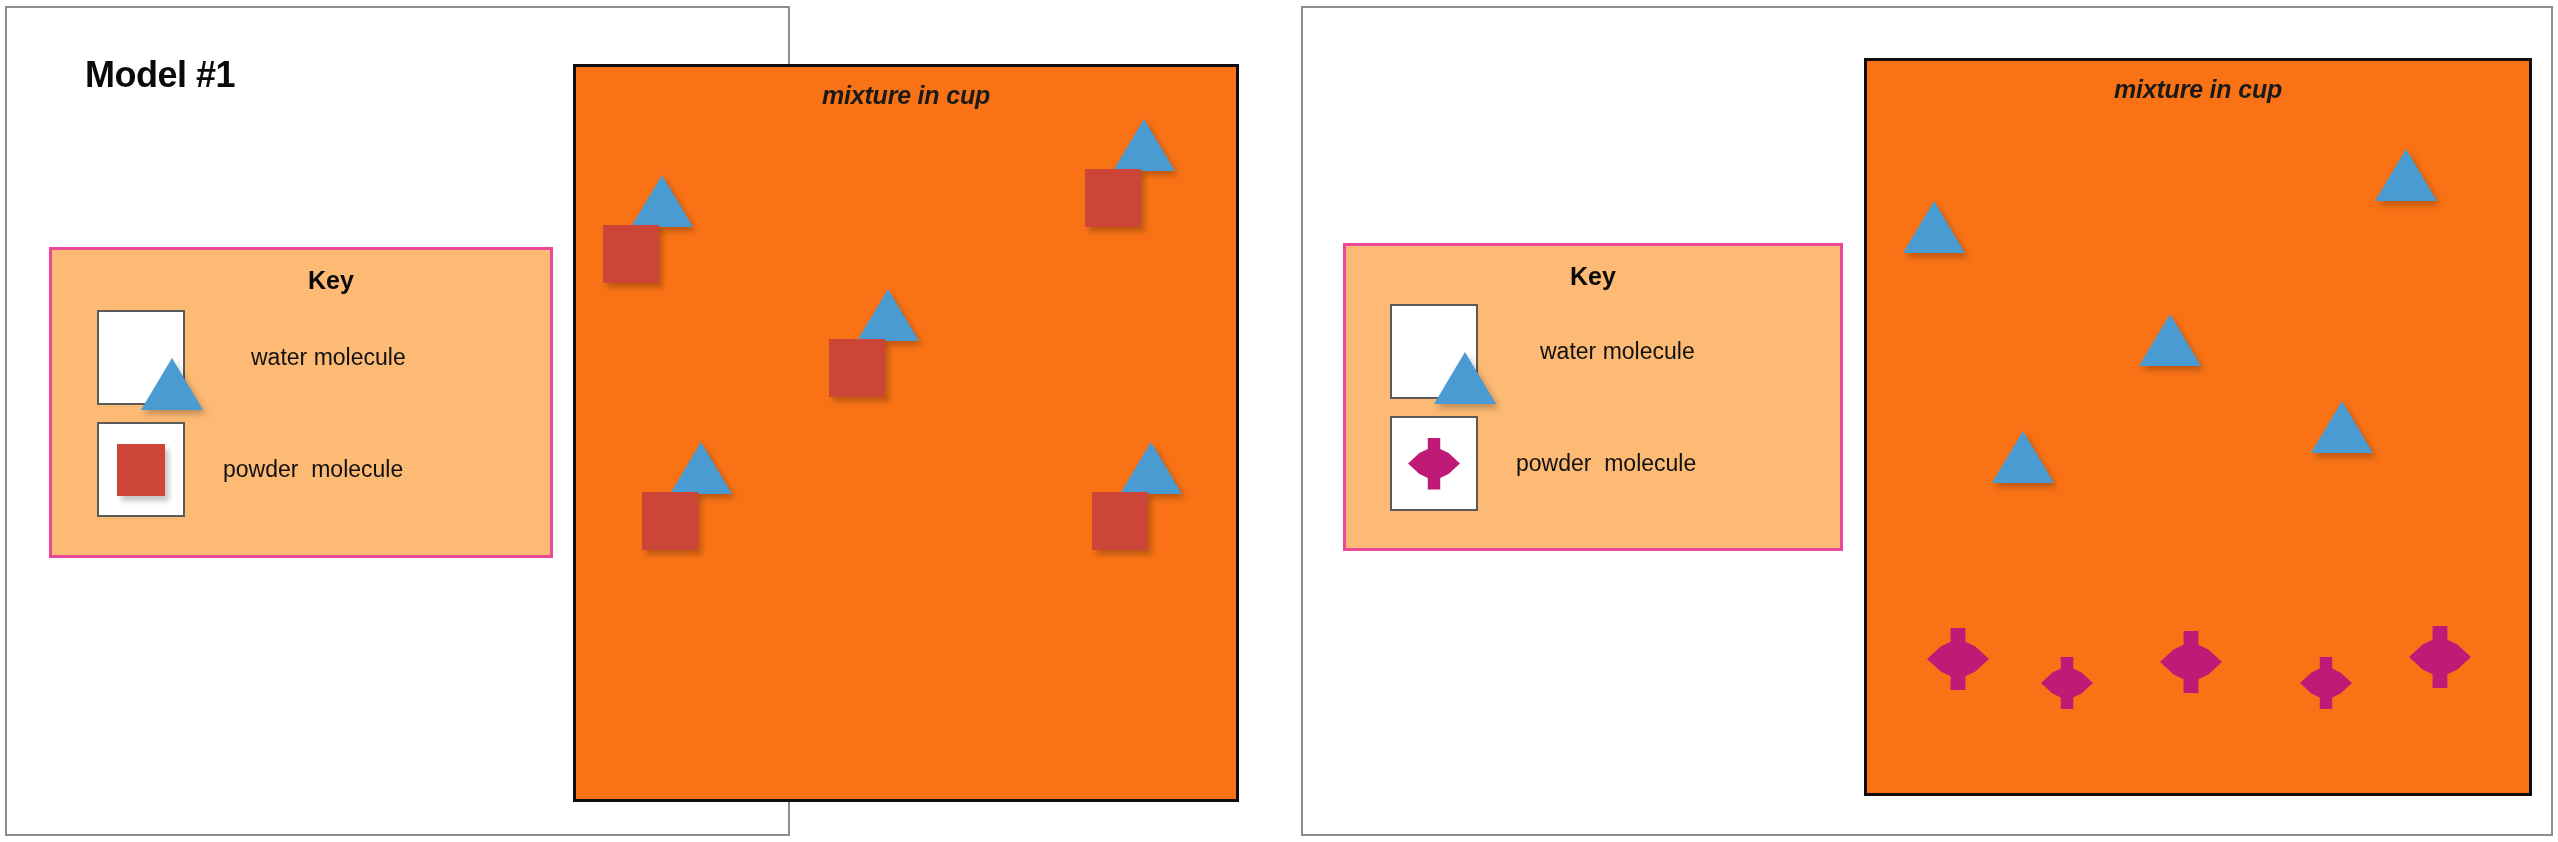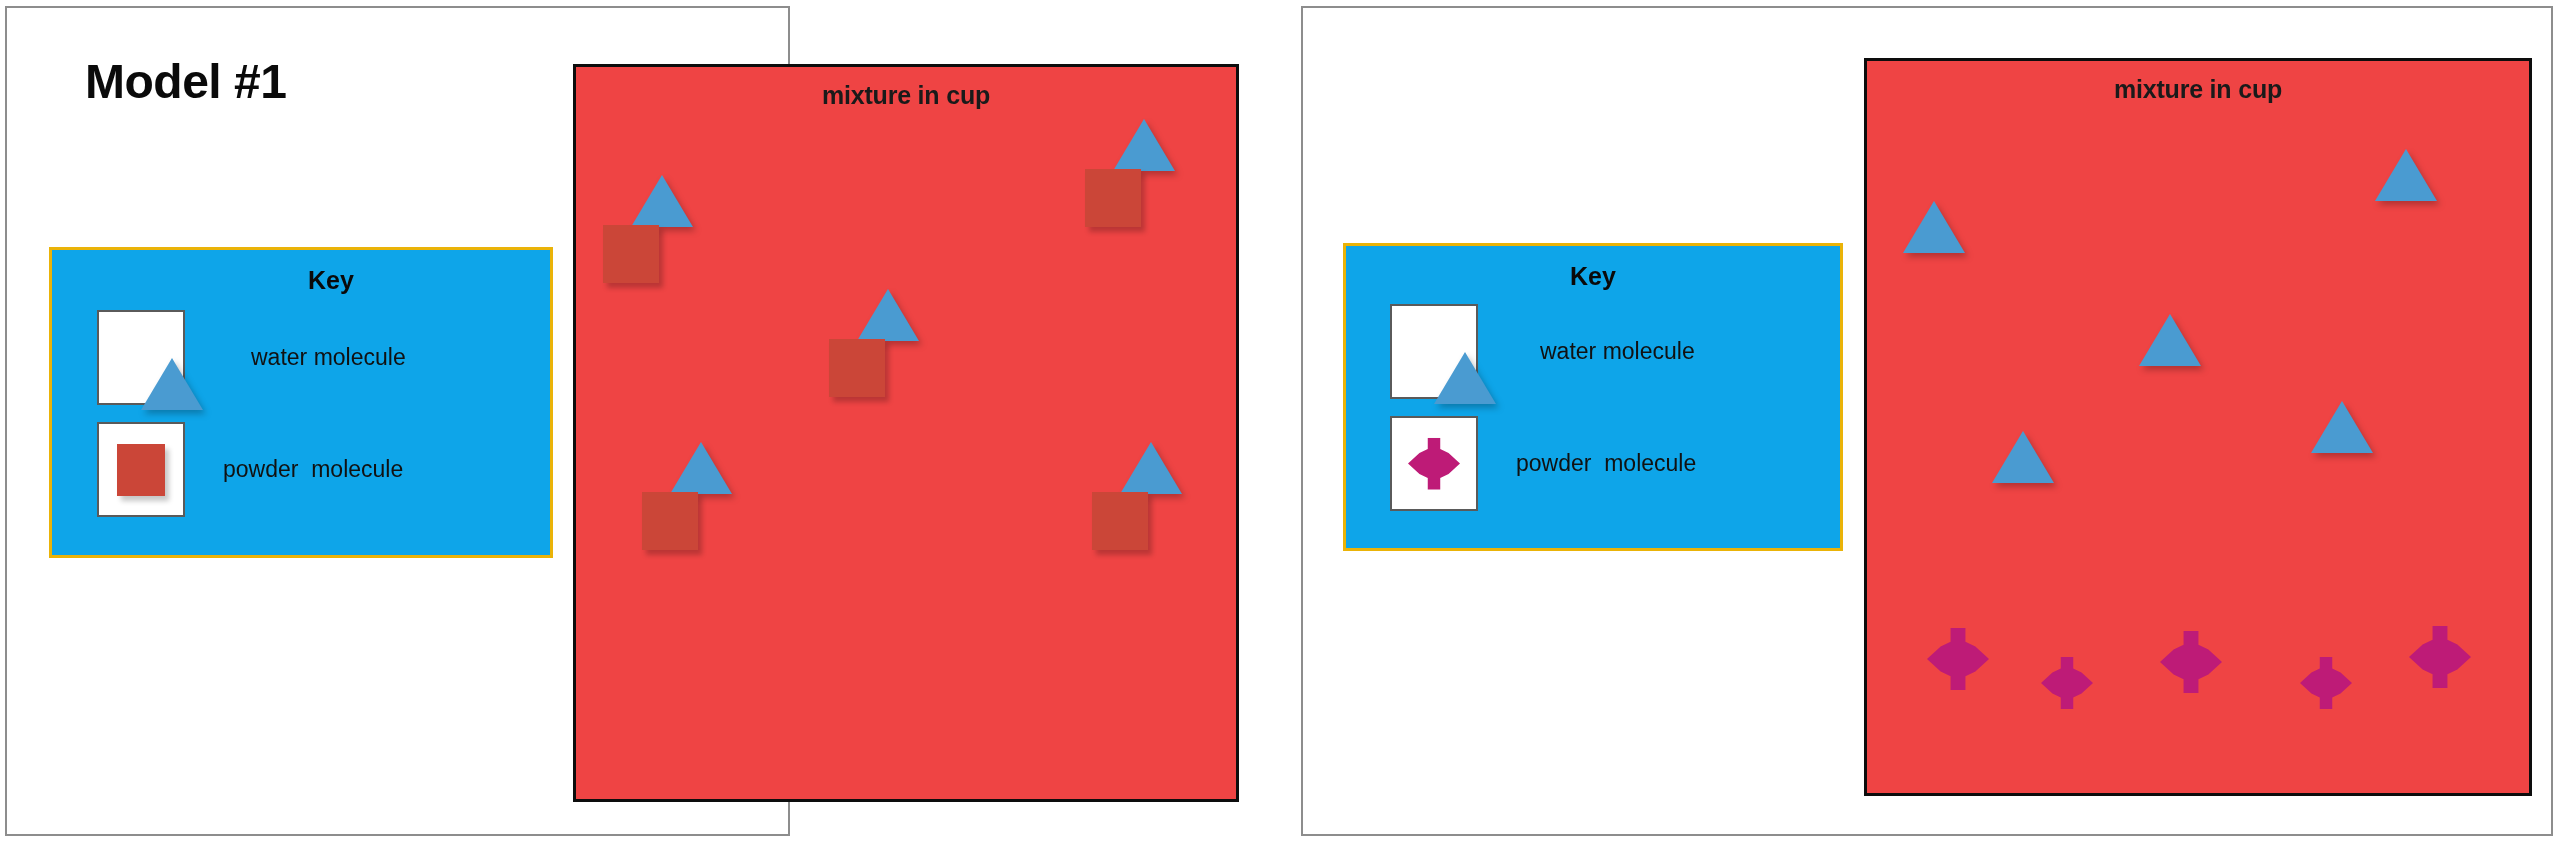--- a/index.html
+++ b/index.html
@@ -9,27 +9,27 @@
     color:#0b0b0b;
     -webkit-font-smoothing:antialiased;
   }
 
   
   .panel{position:absolute;background:#fff;border:2px solid #8d8d8d;box-sizing:border-box;}
   #panel-model-1{left:5px;top:6px;width:785px;height:830px;}
   #panel-model-2{left:1301px;top:6px;width:1252px;height:830px;}
 
   .model-title{
-    position:absolute;font-weight:bold;font-size:48px;letter-spacing:-0.5px;
+    position:absolute;font-weight:bold;font-size:36px;letter-spacing:-0.5px;
     color:#0a0a0a;white-space:nowrap;
   }
   #title-model-1{left:78px;top:46px;}
 
   
-  .key-box{position:absolute;background:#0ea5e9;border:3px solid #eab308;box-sizing:border-box;}
+  .key-box{position:absolute;background:#fdba74;border:3px solid #ec4899;box-sizing:border-box;}
   #key-box-model-1{left:42px;top:239px;width:504px;height:311px;}
 
   .key-title{
     position:absolute;left:0;right:0;top:16px;text-align:center;
     font-weight:bold;font-size:25px;color:#0a0a0a;
   }
   
   #key-box-model-1 .key-title{padding-left:60px;}
 
   .key-row{position:absolute;display:flex;align-items:center;}
@@ -44,21 +44,21 @@
   #key-row-powder-1{left:45px;top:172px;}
   #key-row-water-2{left:44px;top:58px;}
   #key-row-powder-2{left:44px;top:170px;}
   .key-row .key-label{margin-left:0;}
   #key-row-water-1 .key-label{margin-left:66px;}
   #key-row-powder-1 .key-label{margin-left:38px;}
   #key-row-water-2 .key-label{margin-left:62px;}
   #key-row-powder-2 .key-label{margin-left:38px;}
 
   
-  .cup{position:absolute;background:#ef4444;border:3px solid #0d0d0d;box-sizing:border-box;}
+  .cup{position:absolute;background:#f97316;border:3px solid #0d0d0d;box-sizing:border-box;font-style:italic;}
   #cup-model-1{left:566px;top:56px;width:666px;height:738px;}
   .cup-title{
     position:absolute;left:0;right:0;top:14px;text-align:center;
     font-size:25px;font-weight:bold;color:#1a1a1a;letter-spacing:-0.2px;
   }
 
   
   .mol{position:absolute;}
 
   .tri{

